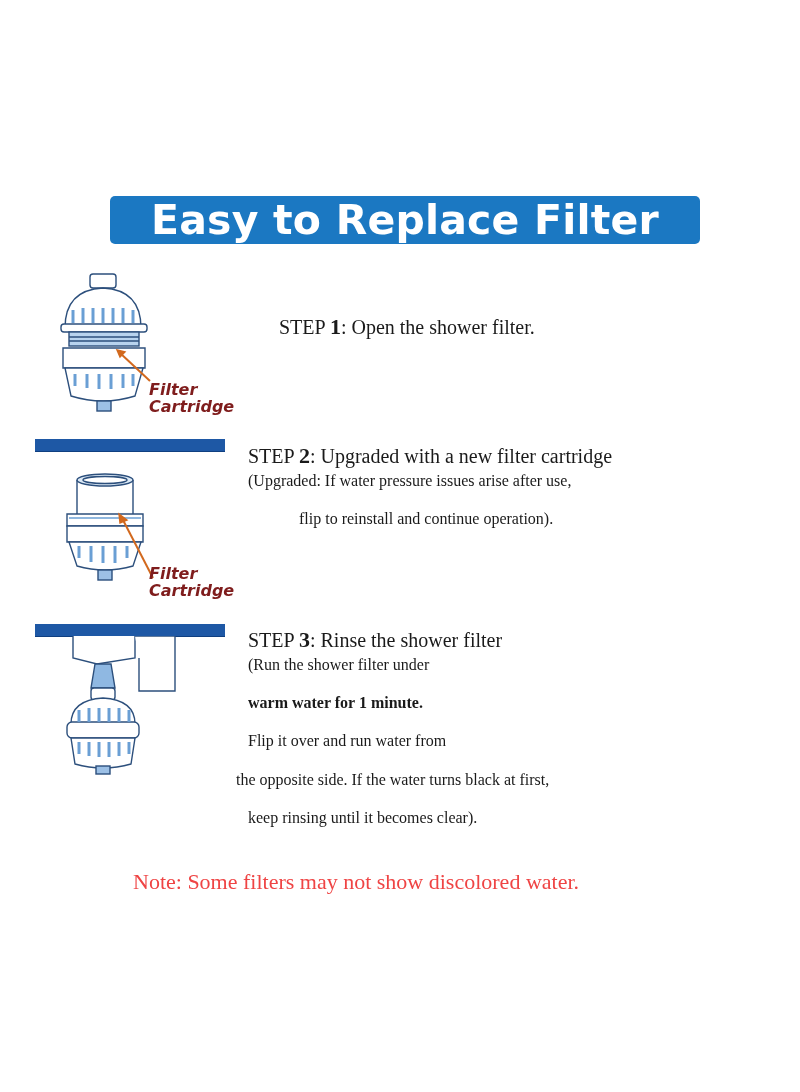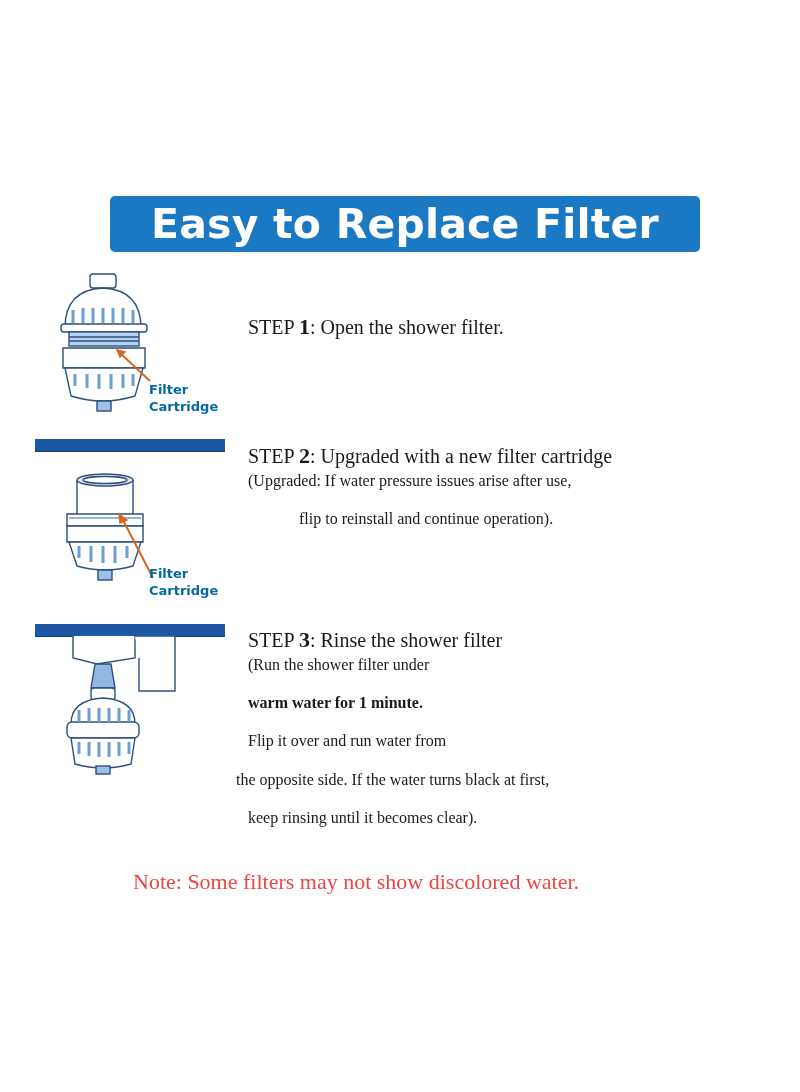--- a/index.html
+++ b/index.html
@@ -1,24 +1,24 @@
 <!DOCTYPE html>
 <html><head>
 <meta charset="utf-8">
 <style>
   html, body { margin:0; padding:0; background:#ffffff; }
   body { width:800px; height:1092px; position:relative; overflow:hidden; font-family:"Liberation Serif", serif; color:#1a1a1a; }
-  .banner { position:absolute; left:110px; top:196px; width:590px; height:56px; background:#1b78c2; border-radius:5px; display:flex; align-items:center; justify-content:center; }
+  .banner { position:absolute; left:110px; top:196px; width:590px; height:48px; background:#1b78c2; border-radius:5px; display:flex; align-items:center; justify-content:center; }
   .banner span { color:#fff; font-family:"DejaVu Sans", sans-serif; font-weight:bold; font-size:41px; letter-spacing:0.2px; }
   .step-text { position:absolute; left:248px; font-size:20px; line-height:1.2; white-space:nowrap; }
   .step-text .num { font-weight:bold; font-size:22px; }
   .line { position:absolute; white-space:nowrap; font-size:16px; }
   .bar { position:absolute; left:35px; width:190px; height:12px; background:#1e58a5; border-bottom:1px solid #0f3f80; }
   .illus { position:absolute; }
-  .label { position:absolute; font-family:"DejaVu Sans", sans-serif; font-weight:bold; font-size:13px; line-height:17px; color:#0369a1; }
+  .label { position:absolute; font-family:"DejaVu Sans", sans-serif; font-weight:bold; font-size:16px; line-height:17px; color:#7f1d1d;font-style:italic; }
   .note { position:absolute; left:133px; top:869px; font-size:22px; color:#ef4444; white-space:nowrap; }
 </style>
 </head>
 <body>
 
 <div class="banner">
   <span>Easy to Replace Filter</span>
 </div>
 
 <div class="illus" style="left:35px;top:268px;width:190px;height:150px;">
@@ -51,21 +51,21 @@
     <rect x="62" y="133" width="14" height="10" fill="#9cc0e6"></rect>
     <line x1="85" y1="85" x2="115" y2="113" stroke="#d2691e" stroke-width="2"></line>
     <path d="M82 82 L90 84 L85 89 Z" fill="#d2691e" stroke="#d2691e"></path>
   </svg>
 </div>
 <div class="label" style="left:149px;top:381px;">
   <div>Filter</div>
   <div>Cartridge</div>
 </div>
 
-<div class="step-text" style="top:314px;">
+<div class="step-text" style="top:314px;margin-left:31px;">
   <span>STEP </span><span class="num">1</span><span>: Open the shower filter.</span>
 </div>
 
 <div class="bar" style="top:439px;"></div>
 <div class="illus" style="left:35px;top:470px;width:190px;height:135px;">
   <svg width="190" height="135" viewBox="0 0 190 135" fill="none" stroke="#2c4f7c" stroke-width="1.4">
     <path d="M42 10 L42 58 L98 58 L98 10" fill="#fff"></path>
     <ellipse cx="70" cy="10" rx="28" ry="6" fill="#dbe9f6"></ellipse>
     <ellipse cx="70" cy="10" rx="22" ry="3.5" fill="#fff"></ellipse>
     <path d="M32 44 L108 44 L108 56 L32 56 Z" fill="#fff"></path>

